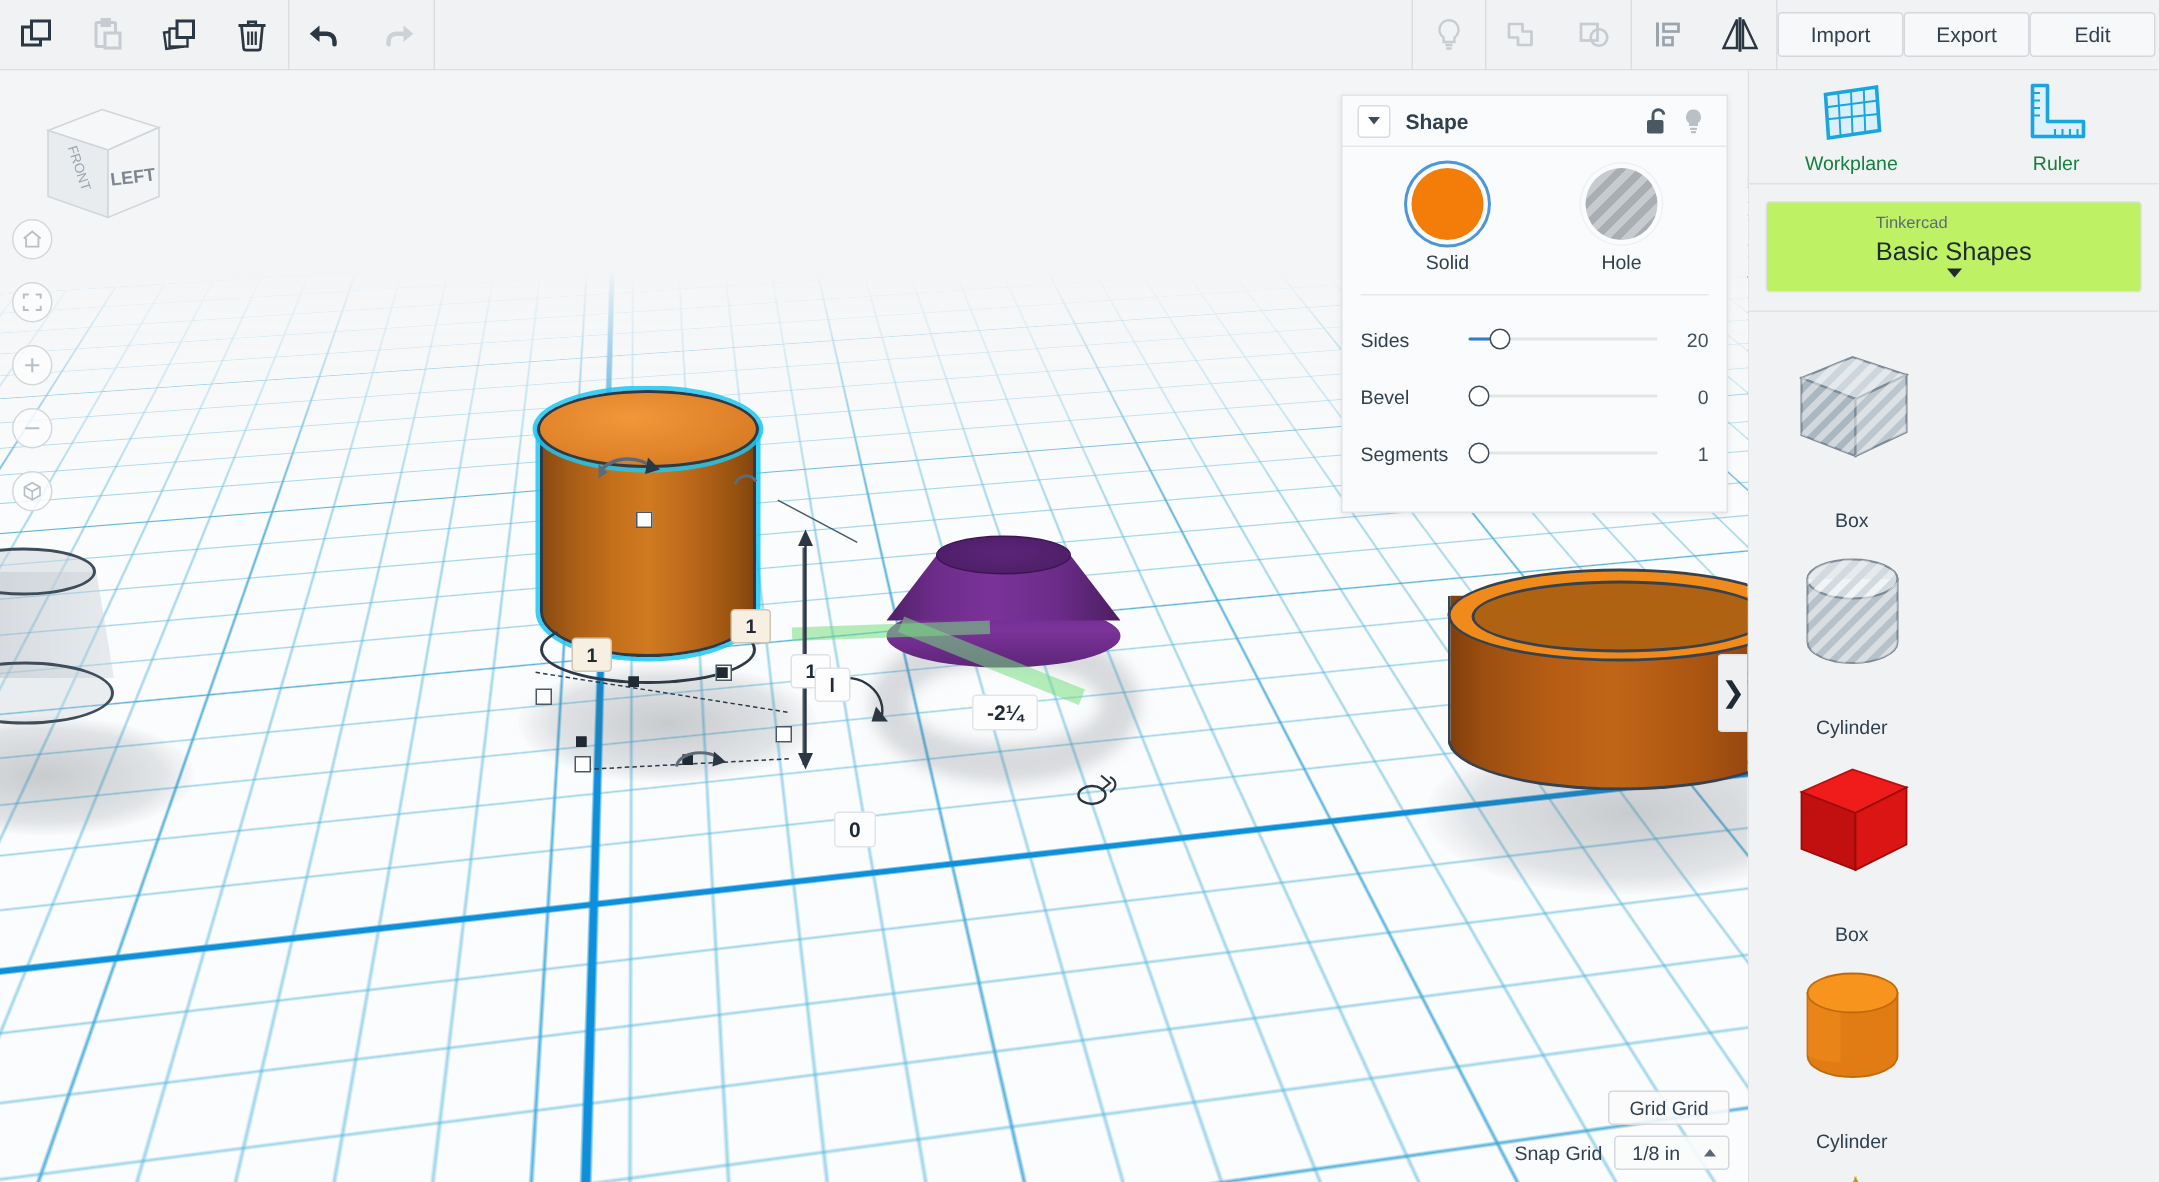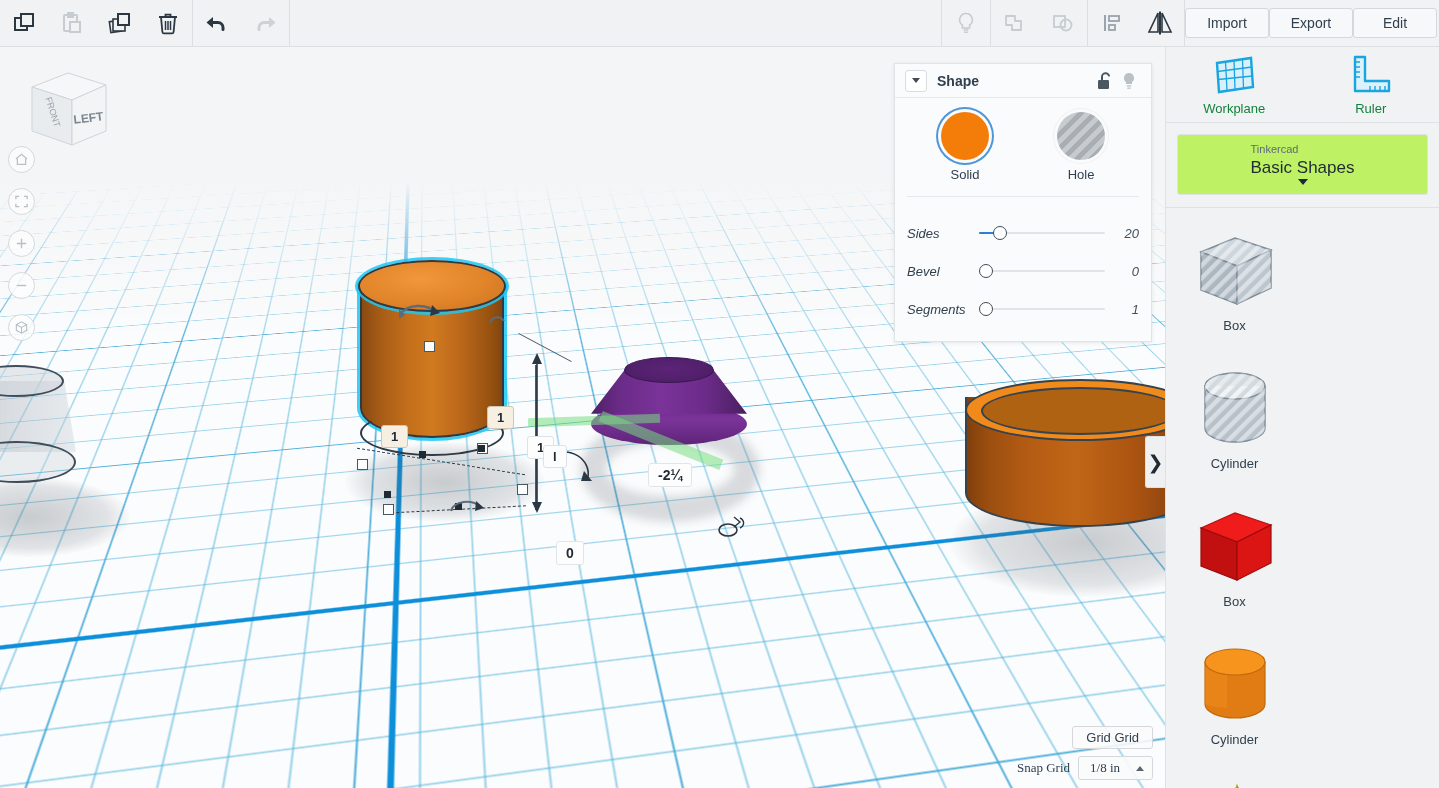--- a/index.html
+++ b/index.html
@@ -204,21 +204,21 @@
   }
 
   
   .grid-ctrls { position: absolute; right: 12px; bottom: 8px; text-align: right; }
   .edit-grid-btn {
     display: inline-block; padding: 3px 13px;
     border: 1px solid #d4d8dc; border-radius: 3px;
     background: rgba(250,251,251,.88); font-size: 13px; color: #31404f;
     cursor: pointer; margin-bottom: 7px;
   }
-  .snap-row { display: flex; align-items: center; justify-content: flex-end; gap: 8px; font-family: Liberation Serif, serif; }
+  .snap-row { display: flex; align-items: center; justify-content: flex-end; gap: 8px; }
   .snap-label { font-size: 13px; color: #31404f; }
   .snap-select {
     display: flex; align-items: center; gap: 16px;
     padding: 3px 8px 3px 11px;
     border: 1px solid #d4d8dc; border-radius: 3px;
     background: rgba(250,251,251,.9); font-size: 13px; color: #31404f;
     cursor: pointer;
   }
   .caret-up { width: 0; height: 0; border-left: 4px solid transparent; border-right: 4px solid transparent; border-bottom: 5px solid #5a6672; }
 
@@ -249,21 +249,21 @@
     width: 48px; height: 48px; border-radius: 50%; margin: 0 auto 7px;
   }
   .swatch.solid { background: #f47d0a; box-shadow: 0 0 0 3px #fafbfc, 0 0 0 5px #4d96d8; }
   .swatch.hole {
     background: repeating-linear-gradient(135deg, #c7cbcf 0 5px, #a9aeb3 5px 10px);
     box-shadow: 0 0 0 3px #fafbfc, 0 0 0 4px #f0f1f2;
   }
   .swatch-label { font-size: 13px; color: #31404f; }
   .insp-divider { height: 1px; background: #e6e9eb; margin: 4px 0 14px; }
 
-  .slider-row { display: flex; align-items: flex-end; height: 30px; margin-bottom: 8px; font-style: italic; }
+  .slider-row { display: flex; align-items: center; height: 30px; margin-bottom: 8px; }
   .slider-name { width: 72px; font-size: 13px; color: #31404f; }
   .slider-track-wrap { position: relative; flex: 1 1 auto; height: 16px; margin-right: 4px; }
   .slider-track {
     position: absolute; left: 0; right: 0; top: 7px; height: 2px;
     background: #e2e5e8; border-radius: 1px;
   }
   .slider-fill { position: absolute; top: 7px; height: 2px; background: #2d7fd1; border-radius: 1px; }
   .slider-knob {
     position: absolute; top: 1px; width: 14px; height: 14px;
     border-radius: 50%; background: #fff; border: 1.5px solid #3f4c59;
@@ -290,21 +290,21 @@
     display: flex; align-items: center; cursor: pointer; flex-direction: column;
   }
   .rp-dd-text { flex: 1 1 auto; }
   .rp-dd-sub { font-size: 11px; color: #5d6b79; line-height: 15px; }
   .rp-dd-main { font-size: 17px; color: #1f2a34; line-height: 22px; }
   .rp-dd-caret { width: 0; height: 0; border-left: 5px solid transparent; border-right: 5px solid transparent; border-top: 6px solid #1f2a34; }
 
   .rp-grid { display: flex; flex-wrap: wrap; padding: 8px 0 0; }
   .rp-shape {
     width: 137px; height: 138px;
-    display: flex; flex-direction: column; align-items: center; justify-content: flex-start;
+    display: flex; flex-direction: column; align-items: center; justify-content: space-between;
     padding-top: 8px; cursor: pointer;
   }
   .rp-shape-art { width: 92px; height: 92px; position: relative; }
   .rp-shape-label { font-size: 13px; color: #31404f; margin-top: 2px; }
 </style>
 </head>
 <body>
 
 <div id="app">
 

